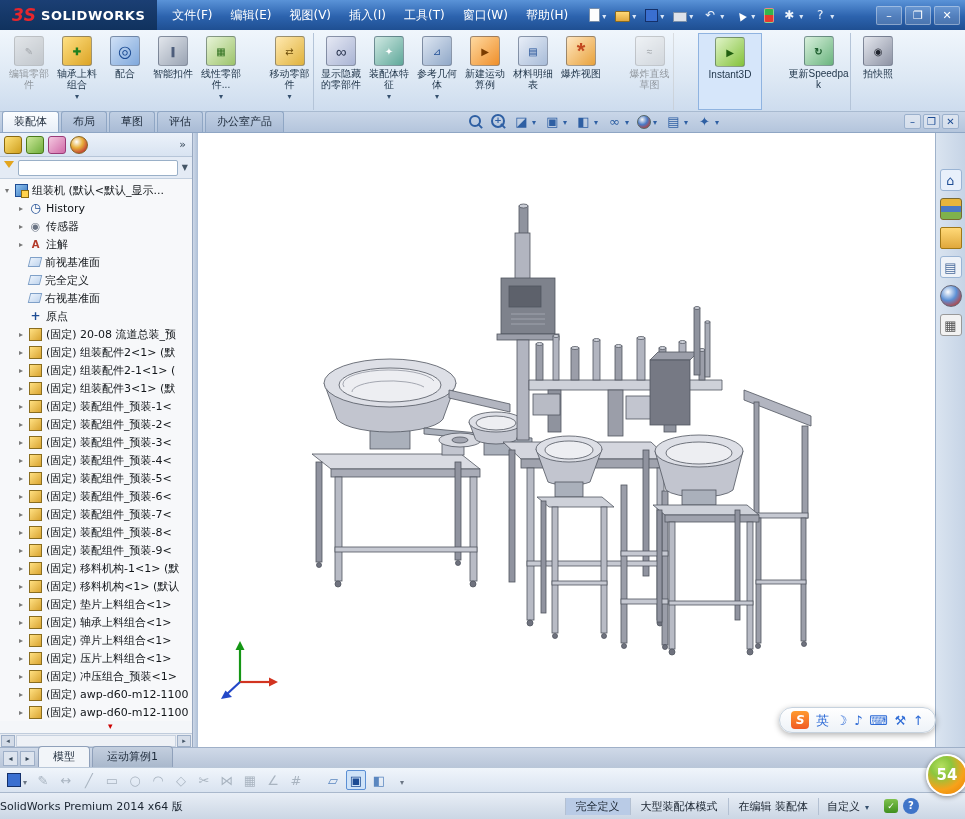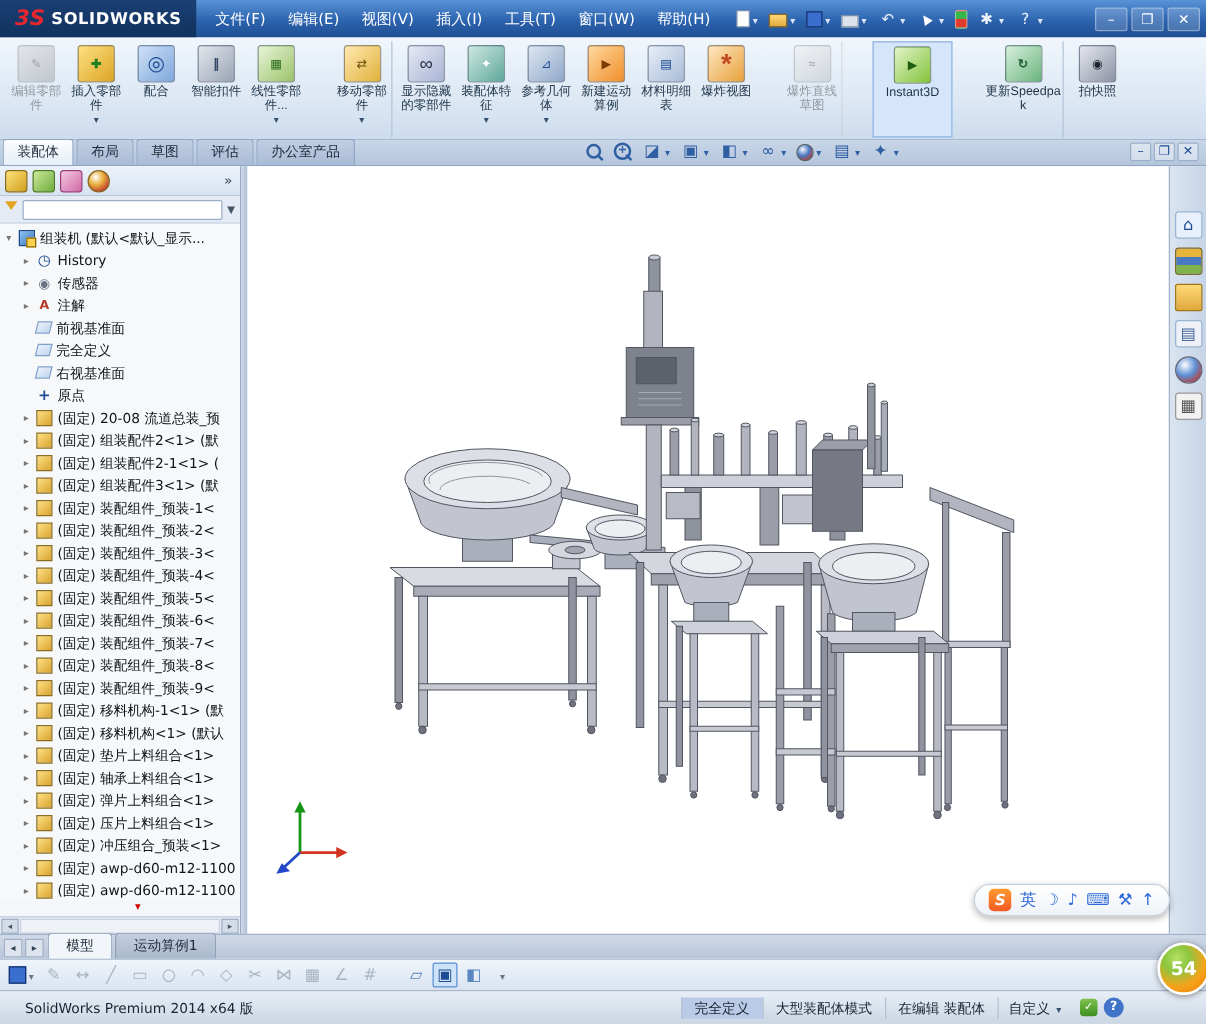--- a/index.html
+++ b/index.html
@@ -1,18 +1,18 @@
 <!DOCTYPE html>
 <html><head>
 <meta charset="utf-8">
 <style>
   * { margin:0; padding:0; box-sizing:border-box; }
   html,body { background:#9aa7b8; }
   body { font-family:"DejaVu Sans","Liberation Sans",sans-serif; }
-  .app { position:relative; width:965px; height:819px; overflow:hidden; background:#ffffff; font-size:11px; }
+  .app { position:relative; width:965px; height:819px; overflow:hidden; background:#4d7c0f; font-size:11px; }
 
   
   .titlebar { position:absolute; left:0; top:0; right:0; height:30px;
     background:linear-gradient(#5a93d8,#2c63ae 55%,#1f4f92); display:flex; align-items:center; color:#fff; }
   .logo { display:flex; align-items:center; gap:5px; background:linear-gradient(#1b3f74,#10325e); height:100%; padding:0 12px; }
   .logo-mark { color:#e8262d; font-weight:bold; font-style:italic; font-size:17px; }
   .logo-text { font-weight:bold; font-size:13px; letter-spacing:.5px; }
   .menus { display:flex; margin-left:6px; }
   .menu { padding:0 9px; font-size:12px; line-height:30px; cursor:default; }
   .quickbar { display:flex; align-items:center; gap:3px; margin-left:10px; }
@@ -153,21 +153,21 @@
     color:#5b87c0; border-radius:2px; padding:0 1px; }
   .skbtn.disabled { color:#a9b4c0; }
   .skbtn.active { background:#cfe3f8; border:1px solid #5b8fd4; color:#1d4c94; }
   .skbtn.sepl { margin-left:14px; }
   .skg { display:flex; align-items:center; justify-content:center; }
   .skg.ic-s-save { width:14px; height:14px; background:#3a6fd0; border:1px solid #14306a; }
   .sketchbar .dd::after { color:#6b7684; }
 
   .statusbar { position:absolute; left:0; right:0; bottom:0; height:27px;
     background:linear-gradient(#e8eef6,#cbd6e4); border-top:1px solid #a9b8cc;
-    display:flex; align-items:center; font-size:11px; color:#1a2430; padding:0 20px;justify-content:flex-end; }
+    display:flex; align-items:center; font-size:11px; color:#1a2430; padding:0 0;justify-content:flex-end; }
   .sb-right { margin-left:auto; display:flex; align-items:center; padding-right:46px; }
   .seg { padding:0 10px; border-left:1px solid #b3c0d2; height:17px; line-height:17px; white-space:nowrap; }
   .seg.hl { background:#b9cbe6; }
   .sb-custom { padding:0 8px; display:flex; align-items:center; gap:3px; border-left:1px solid #b3c0d2; height:17px; }
   .sb-custom .dd::after { color:#35506e; }
   .sb-addin { width:14px; height:14px; background:linear-gradient(#7fc24e,#3f8f1f); border-radius:3px; margin:0 5px;
     color:#fff; font-size:9px; display:flex; align-items:center; justify-content:center; }
   .sb-help { width:16px; height:16px; border-radius:50%; background:#3f74c8; color:#fff; text-align:center;
     line-height:16px; font-size:10px; font-weight:bold; }
 
@@ -249,21 +249,21 @@
     </div>
   </div>
 
   <div class="ribbon">
     <button class="rbtn disabled">
         <span class="ric ic-edit"></span>
         <span class="rlabel">编辑零部件</span>
       </button>
       <button class="rbtn">
         <span class="ric ic-insert"></span>
-        <span class="rlabel">插入零部件</span>
+        <span class="rlabel">轴承上料组合</span>
         <span class="dd"></span>
       </button>
       <button class="rbtn">
         <span class="ric ic-mate"></span>
         <span class="rlabel">配合</span>
       </button>
       <button class="rbtn">
         <span class="ric ic-fastener"></span>
         <span class="rlabel">智能扣件</span>
       </button>

